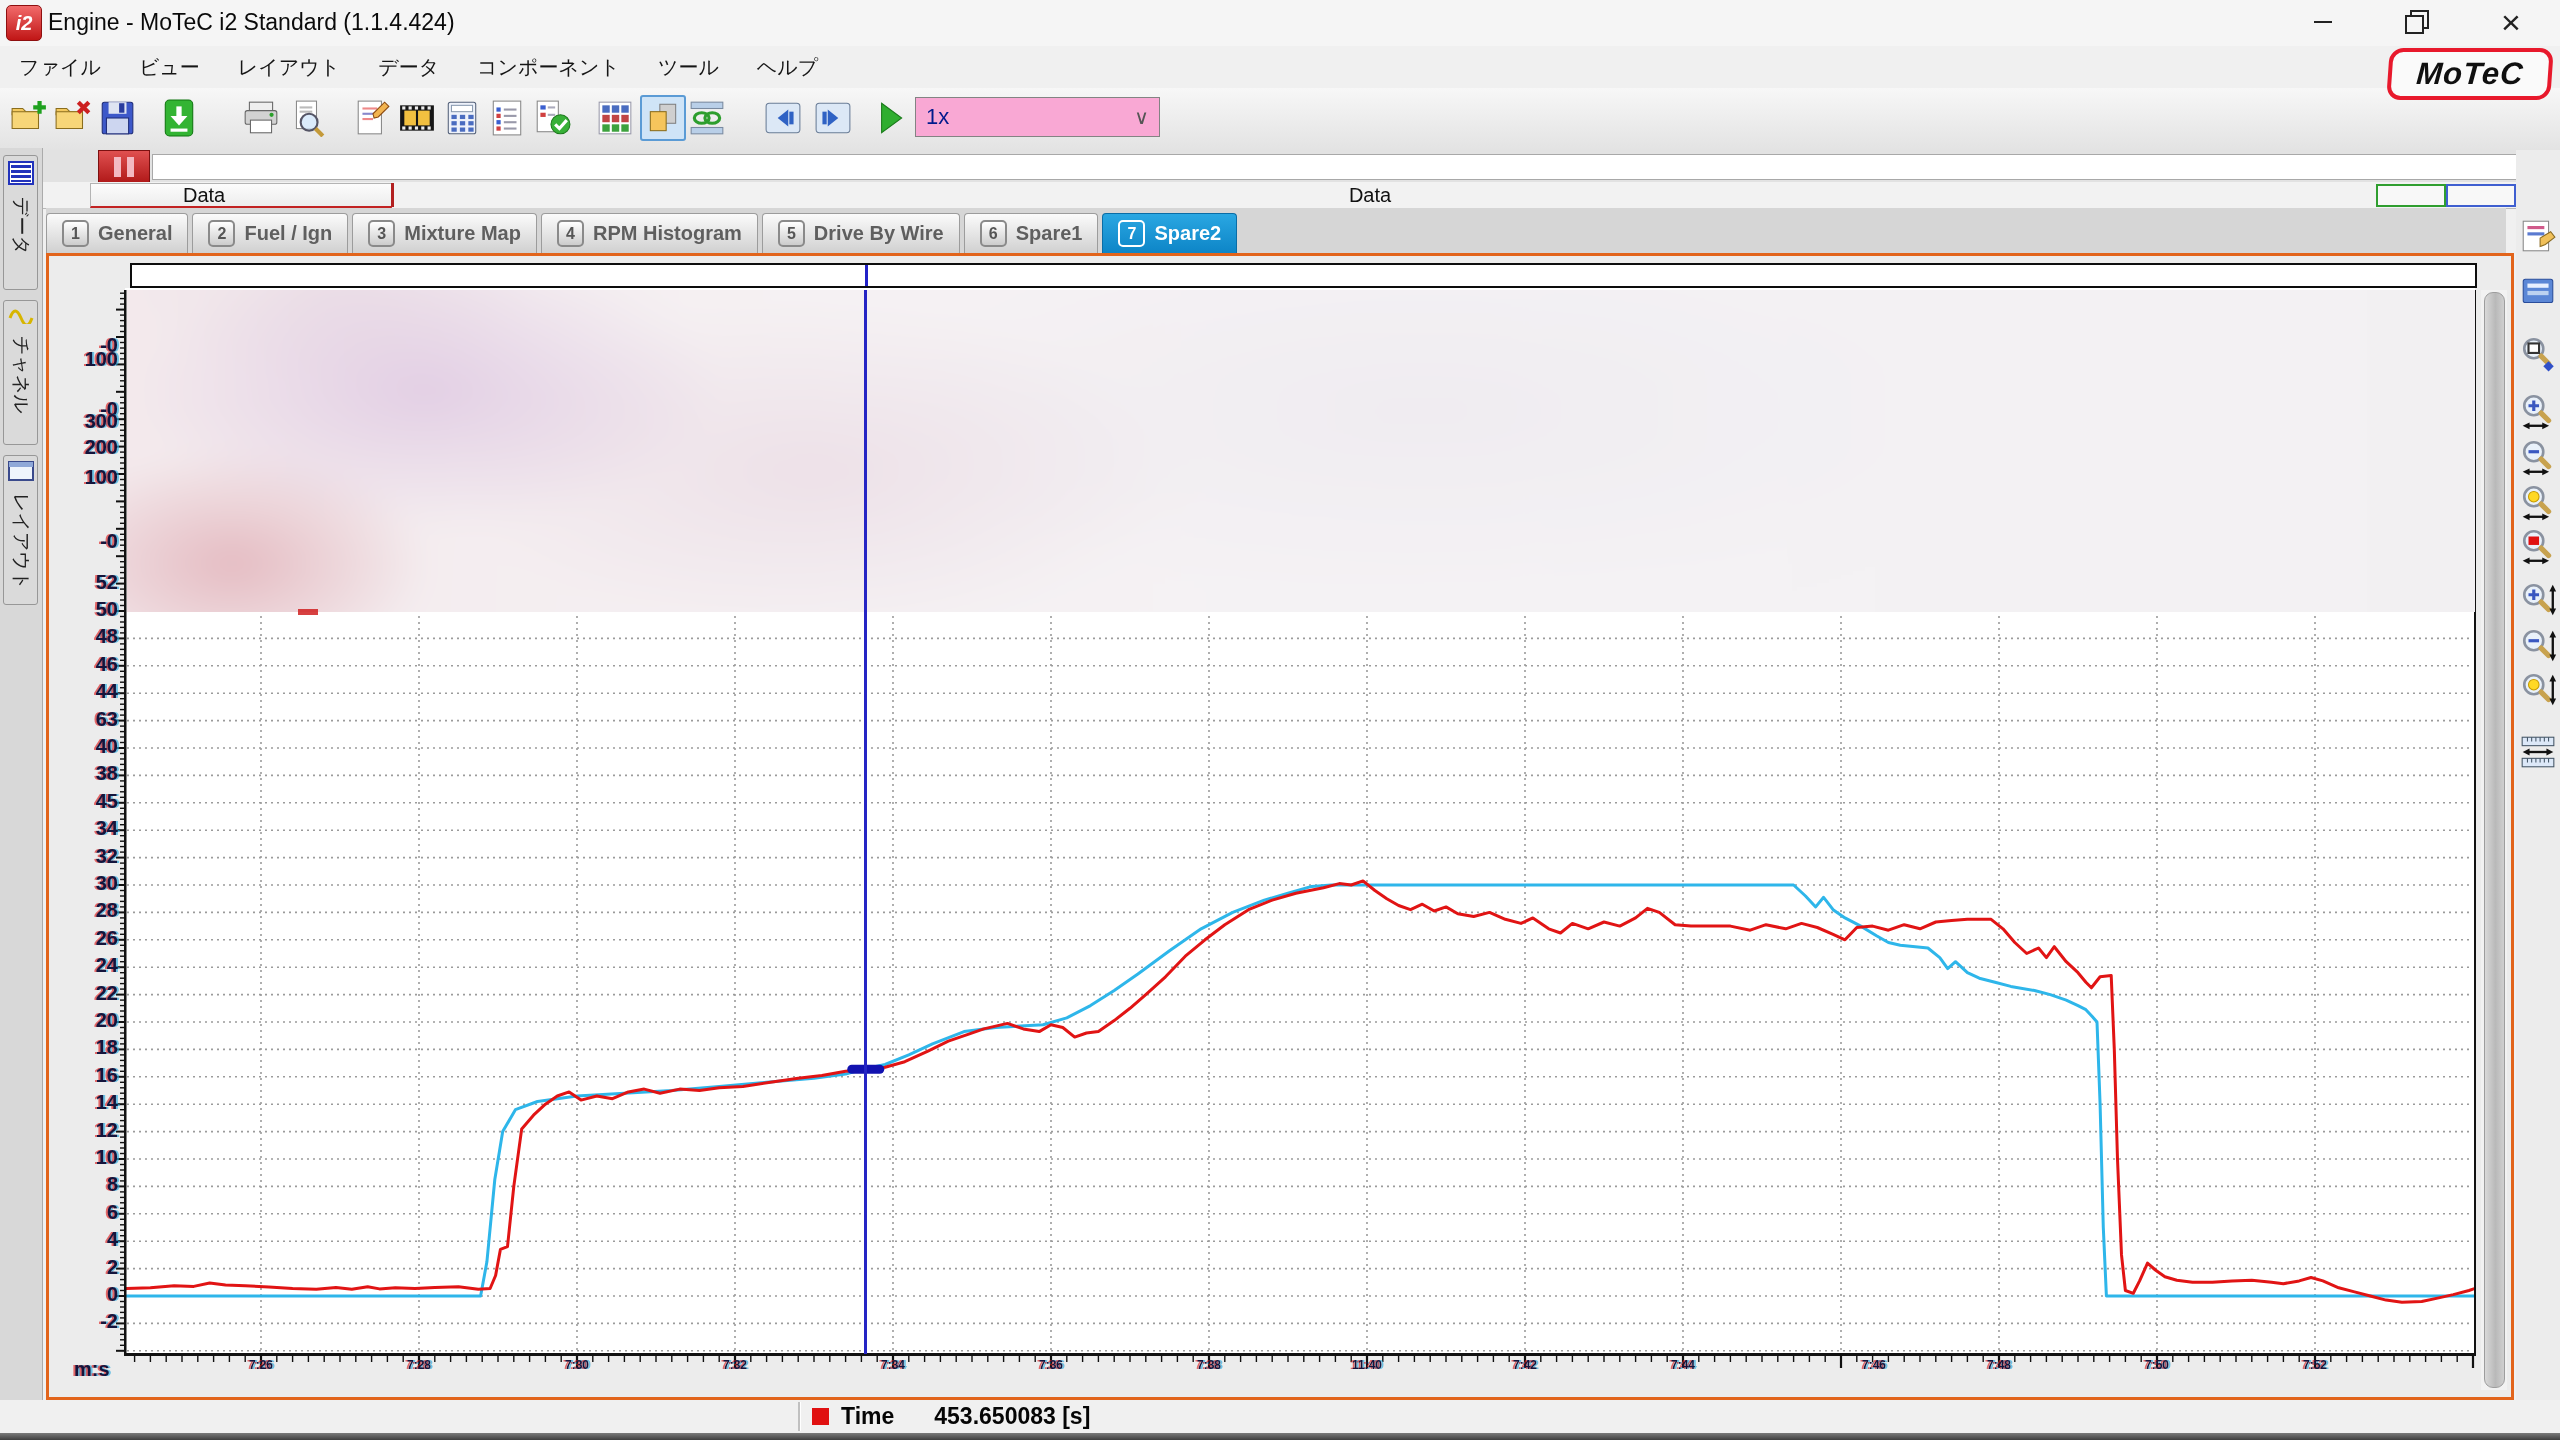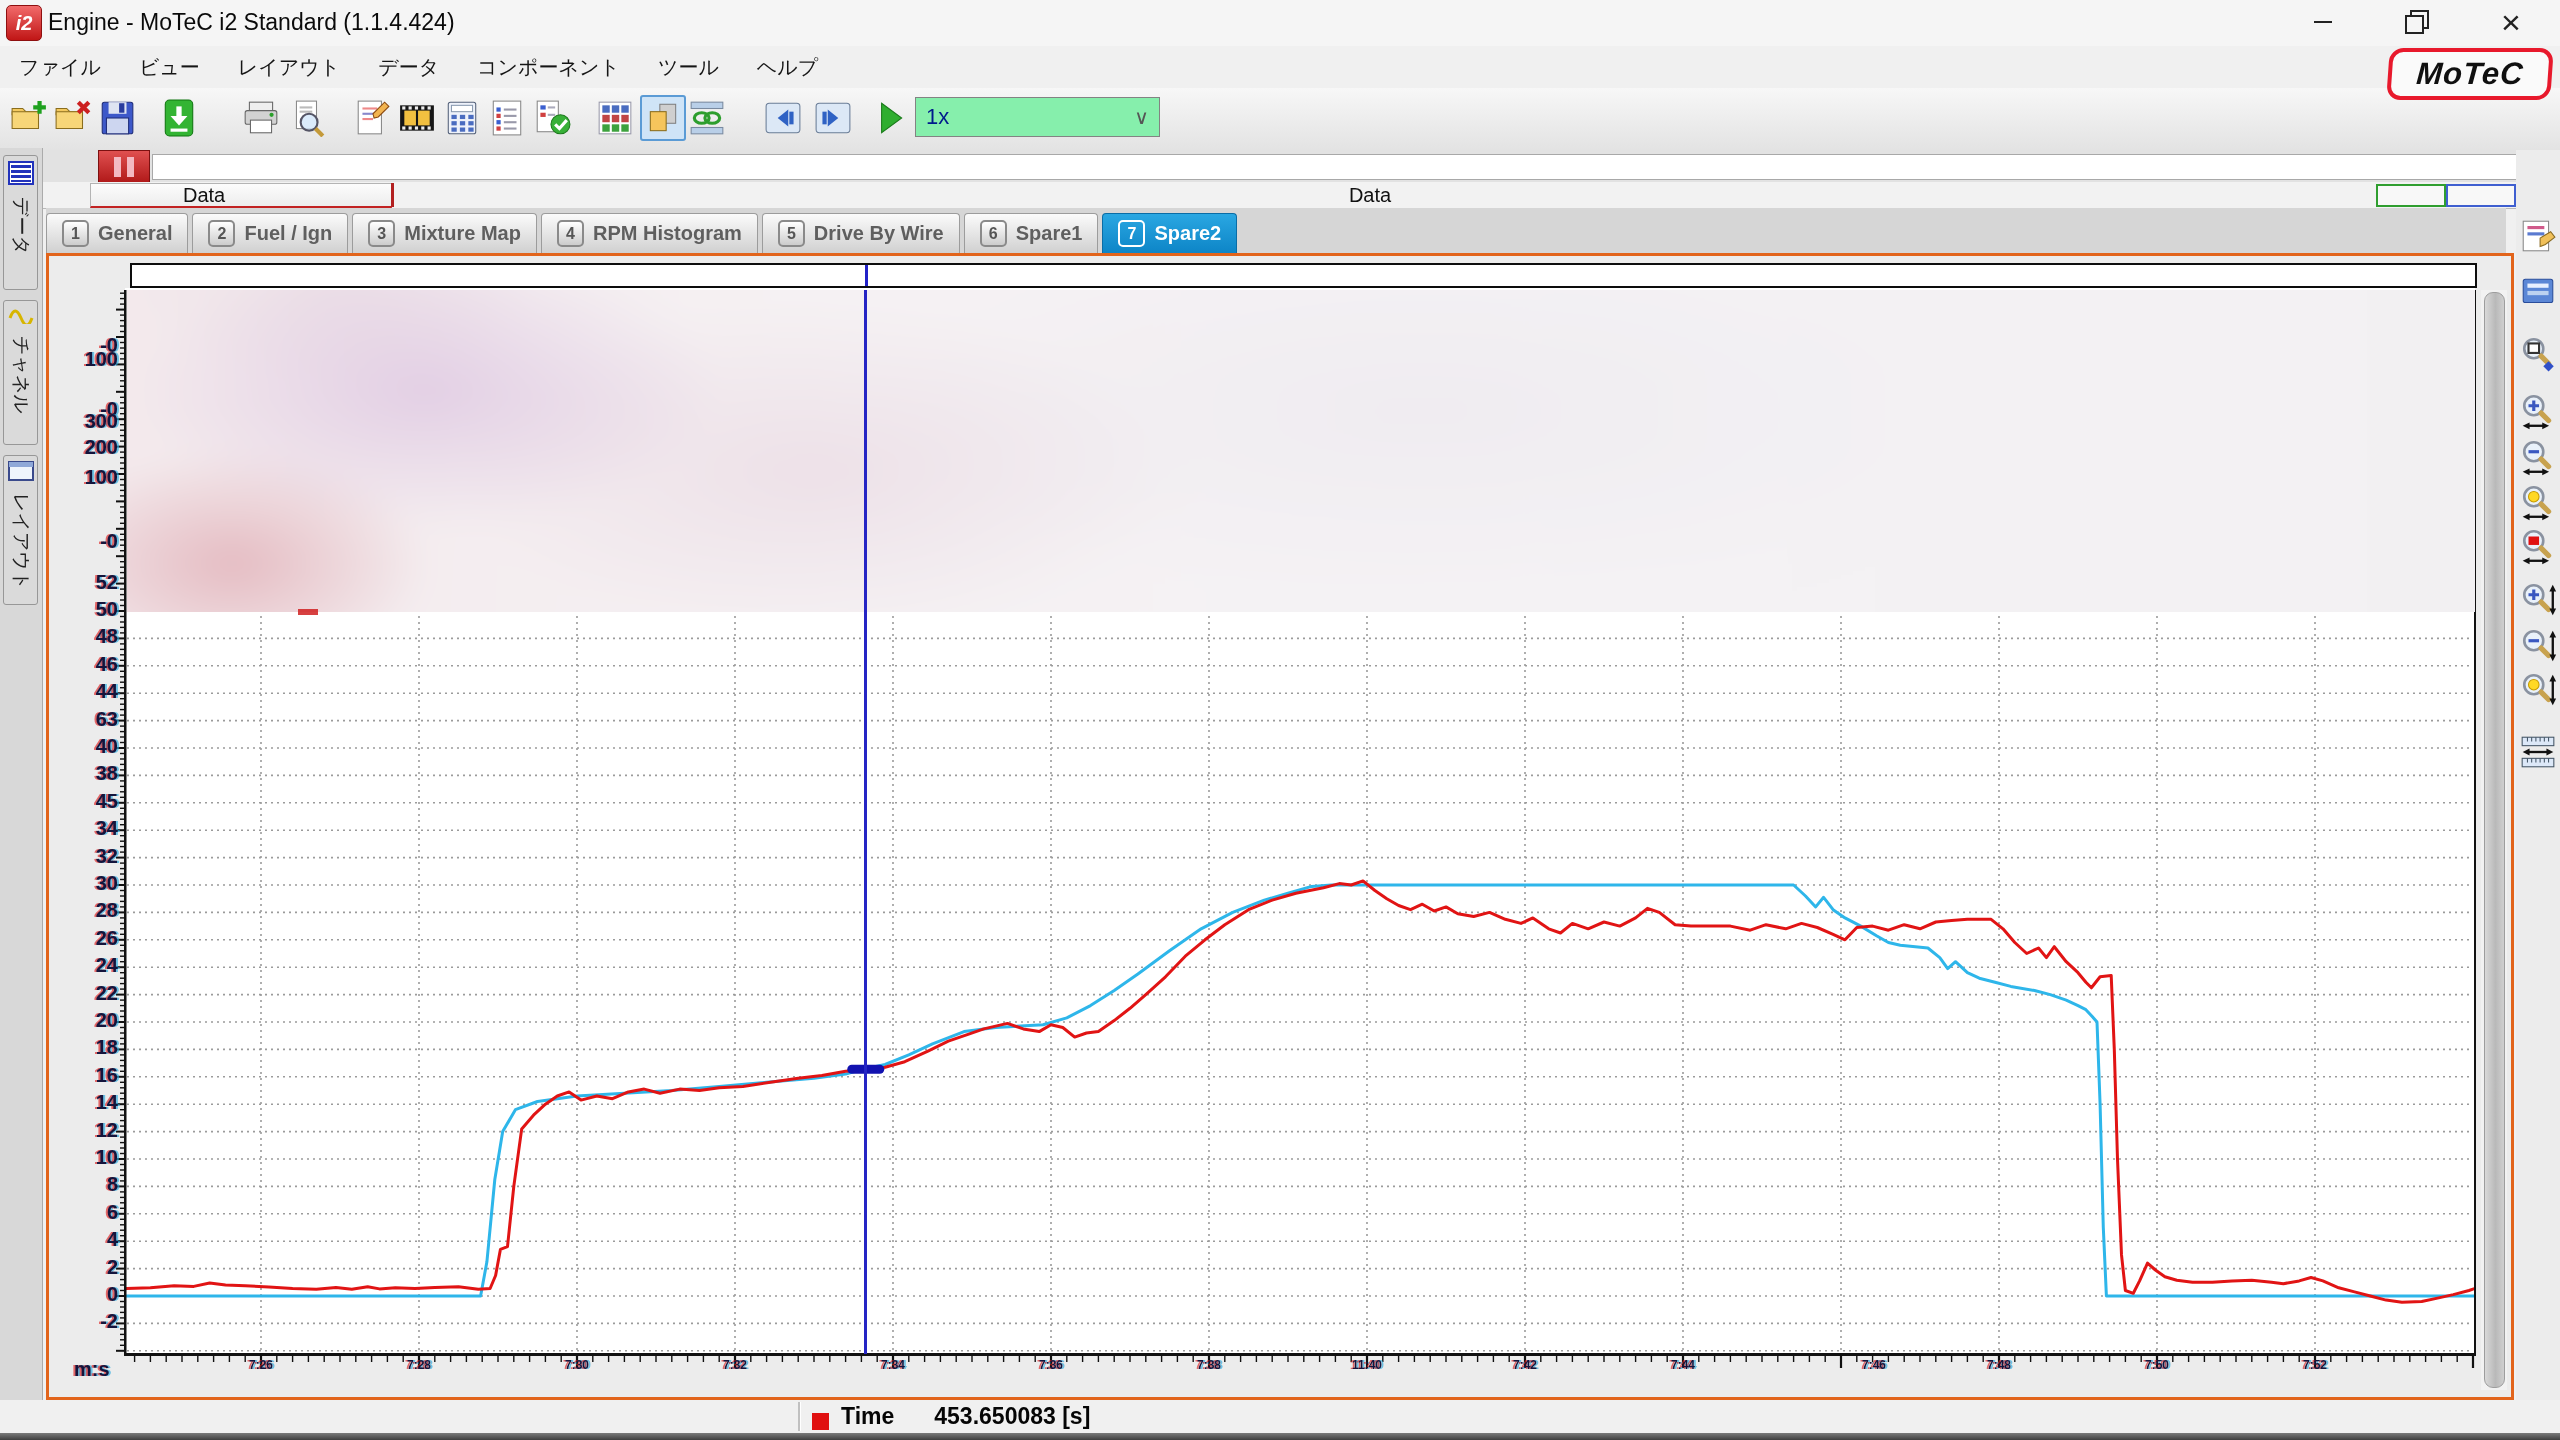--- a/index.html
+++ b/index.html
@@ -25,21 +25,21 @@
 
   
   .menubar{position:absolute;left:0;top:46px;width:2300px;height:42px;background:#f0f0f0;display:flex;align-items:center;}
   .menuitem{padding:0 19px;font-size:20px;color:#151515;}
 
   
   .toolbar{position:absolute;left:0;top:88px;width:2560px;height:62px;
            background:linear-gradient(180deg,#f7f7f7,#e3e3e3);border-bottom:1px solid #c6c6c6;}
   .ticon{position:absolute;top:9px;width:42px;height:42px;display:flex;align-items:center;justify-content:center;border-radius:3px;}
   .ticon.sel{background:#cfe4f7;border:2px solid #5b9bd5;top:7px;}
-  .speedbox{position:absolute;left:915px;top:97px;width:245px;height:40px;background:#86efac;border:1px solid #838383;
+  .speedbox{position:absolute;left:915px;top:97px;width:245px;height:40px;background:#f9a8d4;border:1px solid #838383;
             display:flex;align-items:center;justify-content:space-between;padding:0 10px;box-sizing:border-box;}
   .speedbox .val{font-size:22px;color:#001a8c;}
   .speedbox .chev{font-size:20px;color:#555;}
 
   
   .workbookrow{position:absolute;left:42px;top:150px;width:2518px;height:32px;background:#e2e2e2;}
   .doctab{position:absolute;left:56px;top:0;width:50px;height:32px;background:linear-gradient(180deg,#e05050,#b01818);
           border:1px solid #7c1010;display:flex;align-items:center;justify-content:center;gap:6px;}
   .doctab .bar{width:7px;height:20px;background:#f3b9c2;}
   .whitebar{position:absolute;left:110px;top:4px;width:2404px;height:24px;background:#fff;border:1px solid #a8a8a8;border-right:none;}
@@ -94,21 +94,21 @@
   .thumb{position:absolute;left:3px;top:2px;width:19px;height:1094px;border-radius:9px;
          background:linear-gradient(90deg,#d9d9d9,#b9b9b9 55%,#cfcfcf);border:1px solid #9d9d9d;}
 
   
   .righttools{position:absolute;left:2516px;top:150px;width:44px;height:1250px;background:#ececec;}
   .rticon{position:absolute;left:3px;width:38px;height:38px;display:flex;align-items:center;justify-content:center;}
 
   
   .statusbar{position:absolute;left:0;top:1400px;width:2560px;height:33px;background:#f0f0f0;}
   .statussep{position:absolute;left:798px;top:2px;width:2px;height:29px;background:#c0c0c0;border-right:1px solid #fff;}
-  .cursorinfo{position:absolute;left:812px;top:3px;display:flex;align-items:flex-end;gap:12px;}
+  .cursorinfo{position:absolute;left:812px;top:3px;display:flex;align-items:center;gap:12px;}
   .redsq{width:17px;height:17px;background:#e01010;display:inline-block;}
   .tlabel,.tvalue{font-size:23px;font-weight:bold;color:#050505;}
   .tvalue{margin-left:28px;}
   .bottomedge{position:absolute;left:0;top:1433px;width:2560px;height:7px;background:linear-gradient(180deg,#7a7a7a,#3f3f3f);}
 </style>
 </head>
 <body>
 
 <div class="titlebar">
   <div class="appicon">i2</div>

